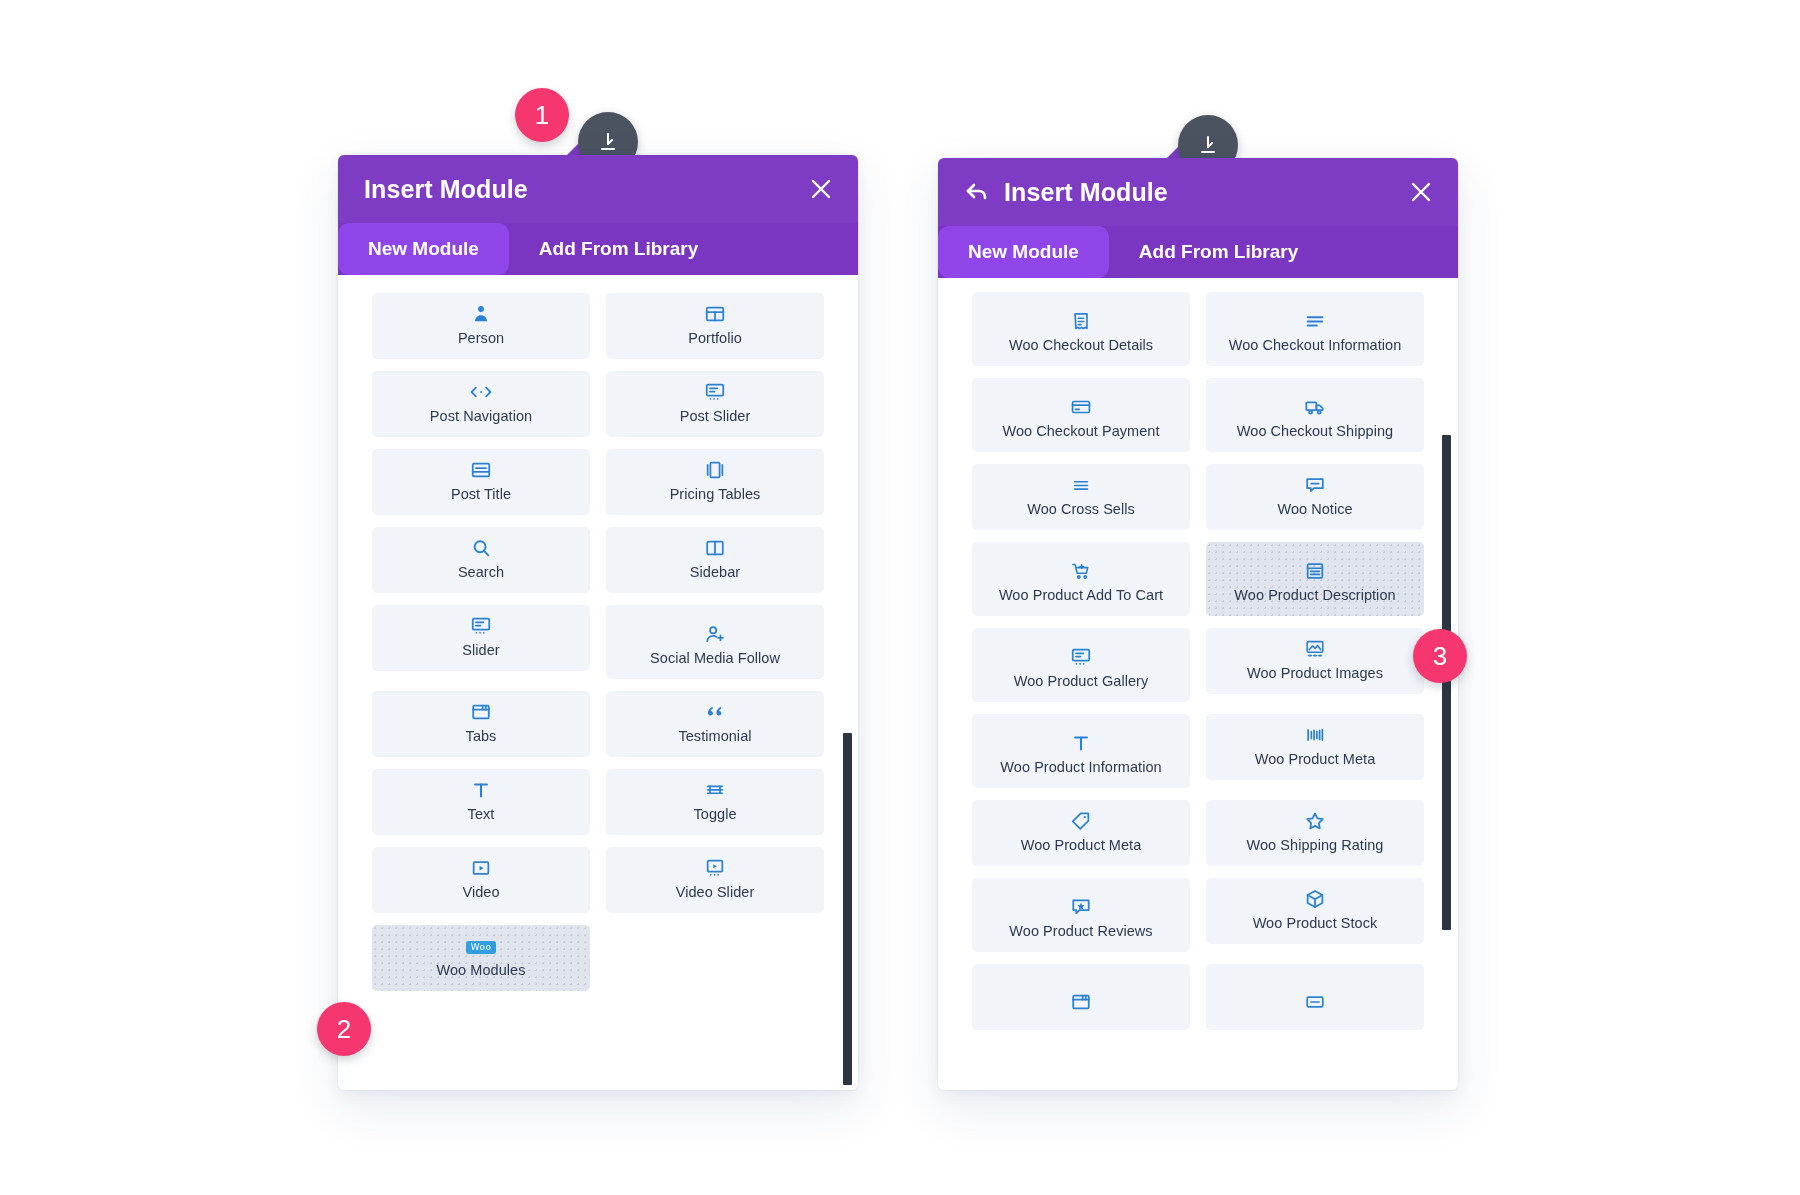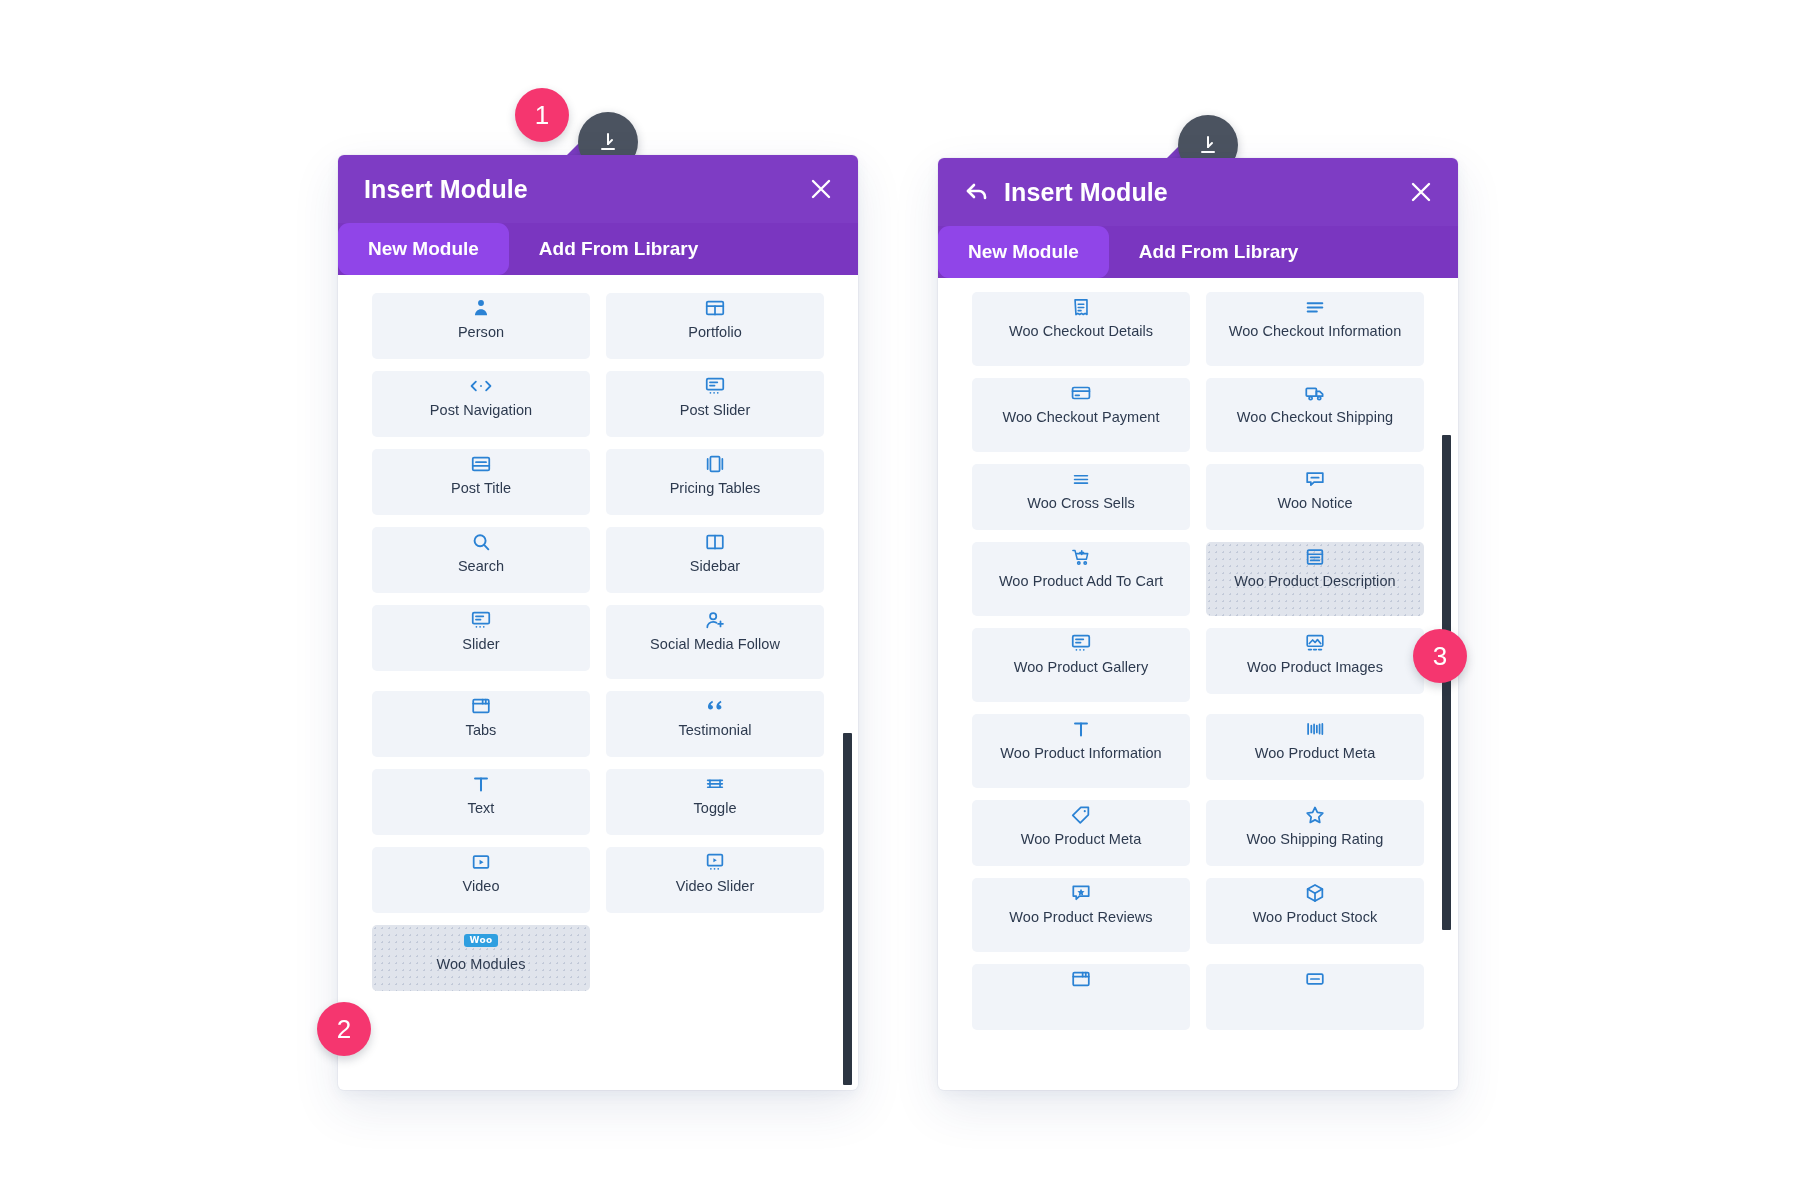--- a/index.html
+++ b/index.html
@@ -84,24 +84,24 @@
     column-gap:16px;
     row-gap:12px;
   }
   .mod-card{
     background:#f1f4f9;
     border-radius:5px;
     height:66px;
     display:flex;
     flex-direction:column;
     align-items:center;
-    justify-content:flex-start;
+    justify-content:flex-end;
     cursor:pointer;
     box-sizing:border-box;
-    padding:4px 6px;
+    padding:12px 6px;
   }
   .mod-card.tall{ height:74px; }
   .mod-card.active{
     background:#e0e4ec;
     background-image:radial-gradient(rgba(125,140,170,.30) 1px, transparent 1px);
     background-size:7px 7px;
   }
   .mod-card .mi{
     height:22px;
     display:flex;align-items:center;justify-content:center;
@@ -113,21 +113,21 @@
     color:#2d3a4f;
     text-align:center;
     line-height:1.16;
     letter-spacing:.05px;
   }
   .woo-badge{
     display:inline-block;
     background:#2f9fe0;
     color:#fff;
     font-size:9px;
-    font-weight:700;
+    font-weight:400;
     letter-spacing:.4px;
     padding:2px 5px 2px 5px;
     border-radius:3px;
     line-height:1;
     font-family:"DejaVu Sans", sans-serif;
   }
 
   
   .scrollbar{
     position:absolute;

